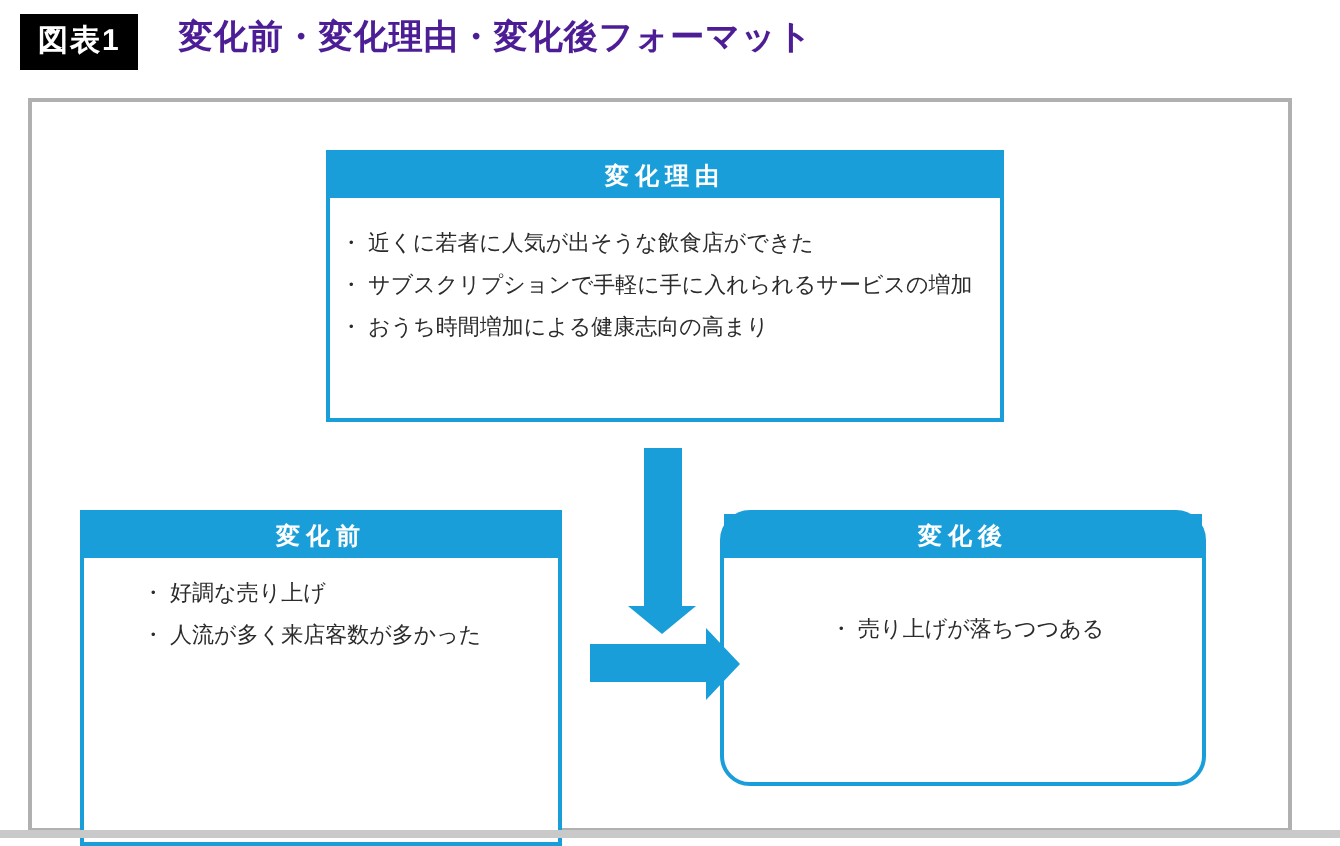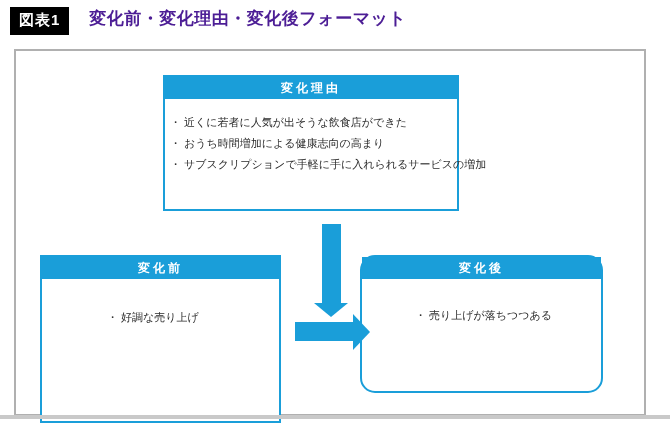--- a/index.html
+++ b/index.html
@@ -54,25 +54,25 @@
     text-align: center;
     height: 22px; line-height: 22px;
     letter-spacing: 3px;
   }
   .box-body {
     font-size: 11px; color: #2b2b2b;
     line-height: 21px;
   }
   .bullet-item { white-space: nowrap; }
 
-  .box-reason { left: 163px; top: 75px;  width: 296px; height: 136px; }
+  .box-reason { left: 163px; top: 75px;  width: 339px; height: 136px; }
   .box-reason .box-body { padding: 13px 6px 0 5px; }
 
   .box-before { left: 40px;  top: 255px; width: 241px; height: 168px; }
-  .box-before .box-body { padding: 28px 6px 0 29px; margin-left: 36px; }
+  .box-before .box-body { padding: 8px 6px 0 29px; }
 
   .box-after  { left: 360px; top: 255px; width: 243px; height: 138px; border-radius: 15px; }
   .box-after .box-body { padding: 26px 22px 0 53px; }
 
   
   .arrow-down-shaft {
     position: absolute; left: 322px; top: 224px;
     width: 19px; height: 80px;
     background: var(--accent, #1a9ed9);
   }
@@ -105,29 +105,30 @@
     <span class="fig-label">図表1</span>
     <span class="fig-title">変化前・変化理由・変化後フォーマット</span>
   </div>
 
   <div class="outer-frame"></div>
 
   <div class="box box-reason">
     <div class="box-header">変化理由</div>
     <div class="box-body">
         <div class="bullet-item">・ 近くに若者に人気が出そうな飲食店ができた</div>
+        <div class="bullet-item">・ サブスクリプションで手軽に手に入れられるサービスの増加</div>
         <div class="bullet-item">・ おうち時間増加による健康志向の高まり</div>
-        <div class="bullet-item">・ サブスクリプションで手軽に手に入れられるサービスの増加</div>
       </div>
   </div>
 
   <div class="box box-before">
     <div class="box-header">変化前</div>
     <div class="box-body">
         <div class="bullet-item">・ 好調な売り上げ</div>
+        <div class="bullet-item">・ 人流が多く来店客数が多かった</div>
       </div>
   </div>
 
   <div class="box box-after">
     <div class="box-header">変化後</div>
     <div class="box-body">
         <div class="bullet-item">・ 売り上げが落ちつつある</div>
       </div>
   </div>
 

